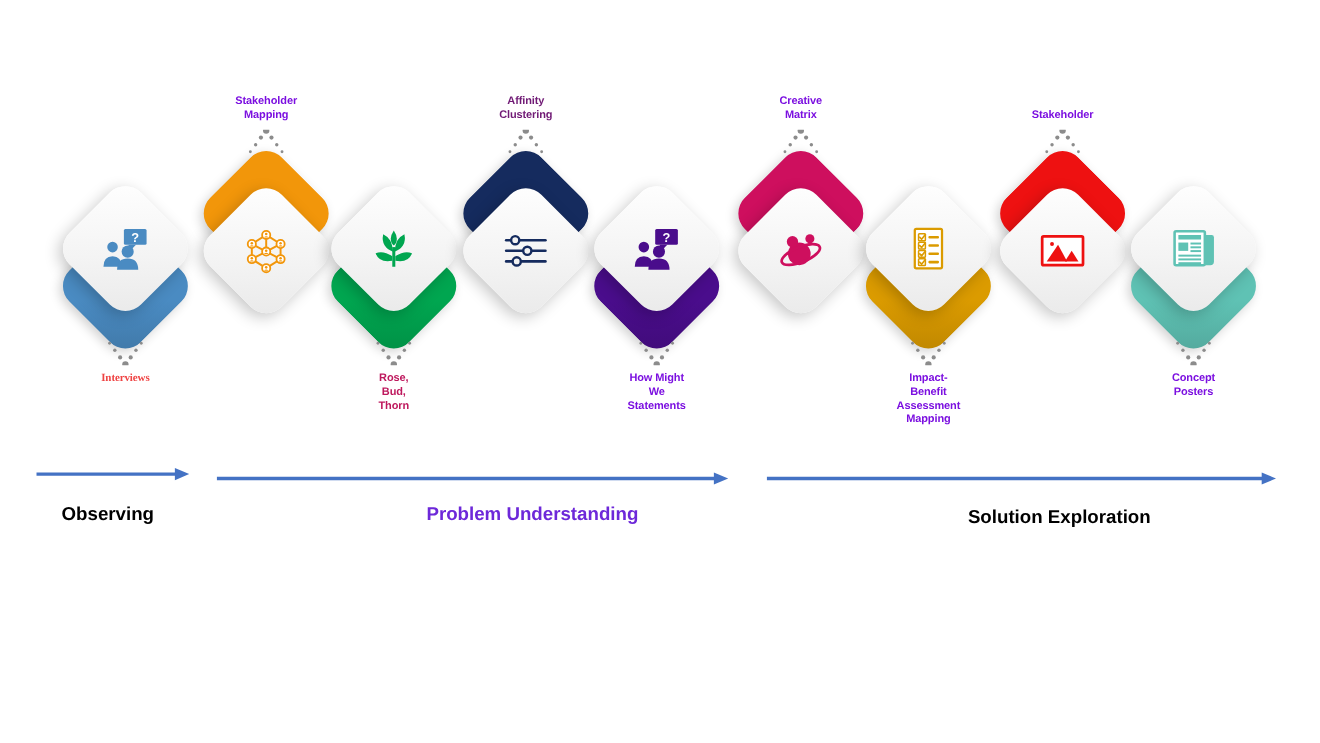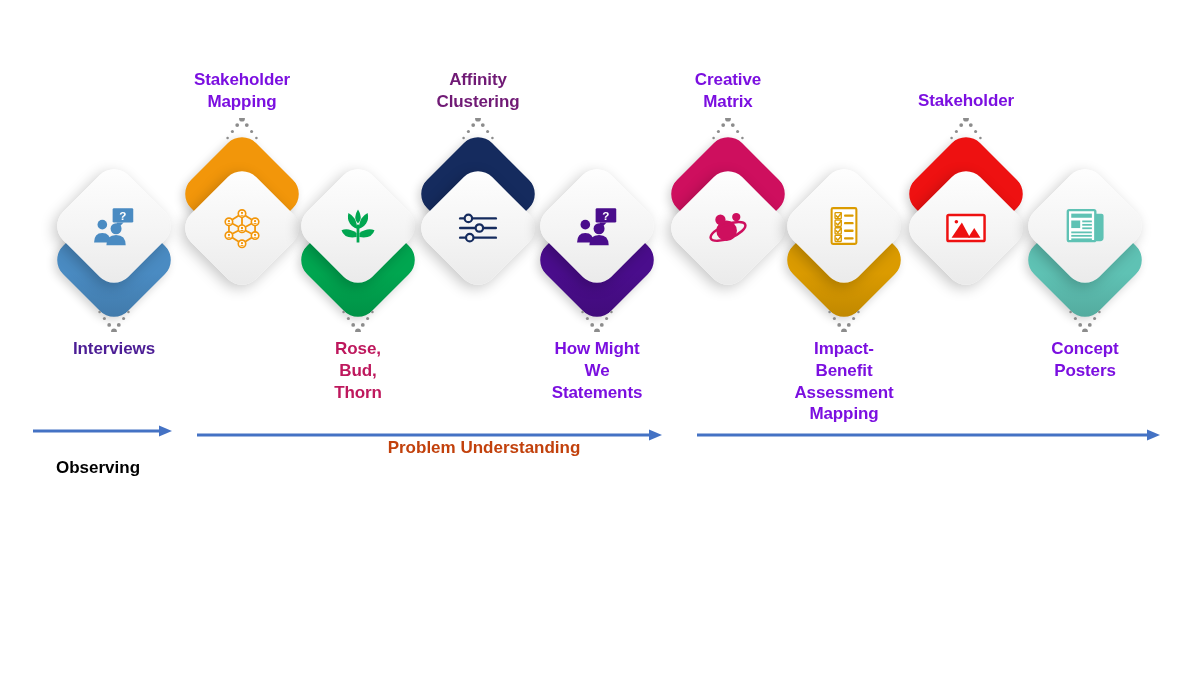--- a/index.html
+++ b/index.html
@@ -28,21 +28,21 @@
   .icon{
     position:absolute;left:0;top:0;width:92px;height:92px;
     display:flex;align-items:center;justify-content:center;
     pointer-events:none;
   }
   .icon svg{width:44px;height:44px;display:block;}
 
   
   .lab{
     position:absolute;text-align:center;
-    color:#7B0FE0;font-weight:bold;font-size:17px;line-height:1.28;
+    color:#7B0FE0;font-weight:bold;font-size:10px;line-height:1.28;
     white-space:pre-line;letter-spacing:-.1px;
   }
   .lab.top{transform:translate(-50%,-100%);}
   .lab.bot{transform:translate(-50%,0);}
 
   
   .conn{position:absolute;transform:translate(-50%,0);}
   .conn svg{display:block;}
 
   
@@ -80,21 +80,21 @@
         <svg width="36" height="22" viewBox="0 0 36 22">
           <circle cx="3.5999999999999996" cy="2" r="1.3" fill="#8C8C8C"></circle>
           <circle cx="32.4" cy="2" r="1.3" fill="#8C8C8C"></circle>
           <circle cx="8.399999999999999" cy="8.453333333333333" r="1.55" fill="#8C8C8C"></circle>
           <circle cx="27.6" cy="8.453333333333333" r="1.55" fill="#8C8C8C"></circle>
           <circle cx="13.2" cy="14.906666666666666" r="1.9" fill="#8C8C8C"></circle>
           <circle cx="22.8" cy="14.906666666666666" r="1.9" fill="#8C8C8C"></circle>
           <circle cx="18" cy="21.36" r="2.9" fill="#8C8C8C"></circle>
         </svg>
       </div>
-      <div class="lab bot" style="left: 0px; top: 338px; color: #4c1d95;">Interviews</div>
+      <div class="lab bot" style="left: 0px; top: 338px; color: #ef4444; font-family: Liberation Serif, serif;">Interviews</div>
     </div>
     <div class="node" style="left: 242px; top: 0px;">
       <div class="dia-wrap" style="left: -46px; top: 148px;">
         <div class="dia color" style="background: linear-gradient(135deg, rgb(242, 150, 10) 0%, rgb(242, 150, 10) 60%, rgba(0, 0, 0, 0.14) 100%) rgb(242, 150, 10);"></div>
       </div>
       <div class="dia-wrap" style="left: -46px; top: 182px;">
         <div class="dia card"></div>
         <div class="icon">
           <svg viewBox="0 0 64 64">
             <line x1="32" y1="11" x2="13" y2="23" stroke="#F2960A" stroke-width="2.6"></line>
@@ -375,20 +375,21 @@
         <path d="M126 1.5 L139 7 L126 12.5 Z" fill="#4472C4"></path>
       </svg>
     </div>
     <div class="phase" style="left: 98px; top: 458px; color: rgb(0, 0, 0);">Observing</div>
     <div class="arrow" style="left: 197px; top: 428px; width: 465px;">
       <svg width="465" height="14" viewBox="0 0 465 14">
         <line x1="0" y1="7" x2="454" y2="7" stroke="#4472C4" stroke-width="3"></line>
         <path d="M452 1.5 L465 7 L452 12.5 Z" fill="#4472C4"></path>
       </svg>
     </div>
-    <div class="phase" style="left: 484px; top: 438px; color: #c2410c;">Problem Understanding</div>
+    <div class="phase" style="left: 484px; top: 458px; color: #6d28d9;">Problem Understanding</div>
     <div class="arrow" style="left: 697px; top: 428px; width: 463px;">
       <svg width="463" height="14" viewBox="0 0 463 14">
         <line x1="0" y1="7" x2="452" y2="7" stroke="#4472C4" stroke-width="3"></line>
         <path d="M450 1.5 L463 7 L450 12.5 Z" fill="#4472C4"></path>
       </svg>
     </div>
+    <div class="phase" style="left: 963px; top: 460px; color: rgb(0, 0, 0);">Solution Exploration</div>
   </div>
 
 </body></html>

